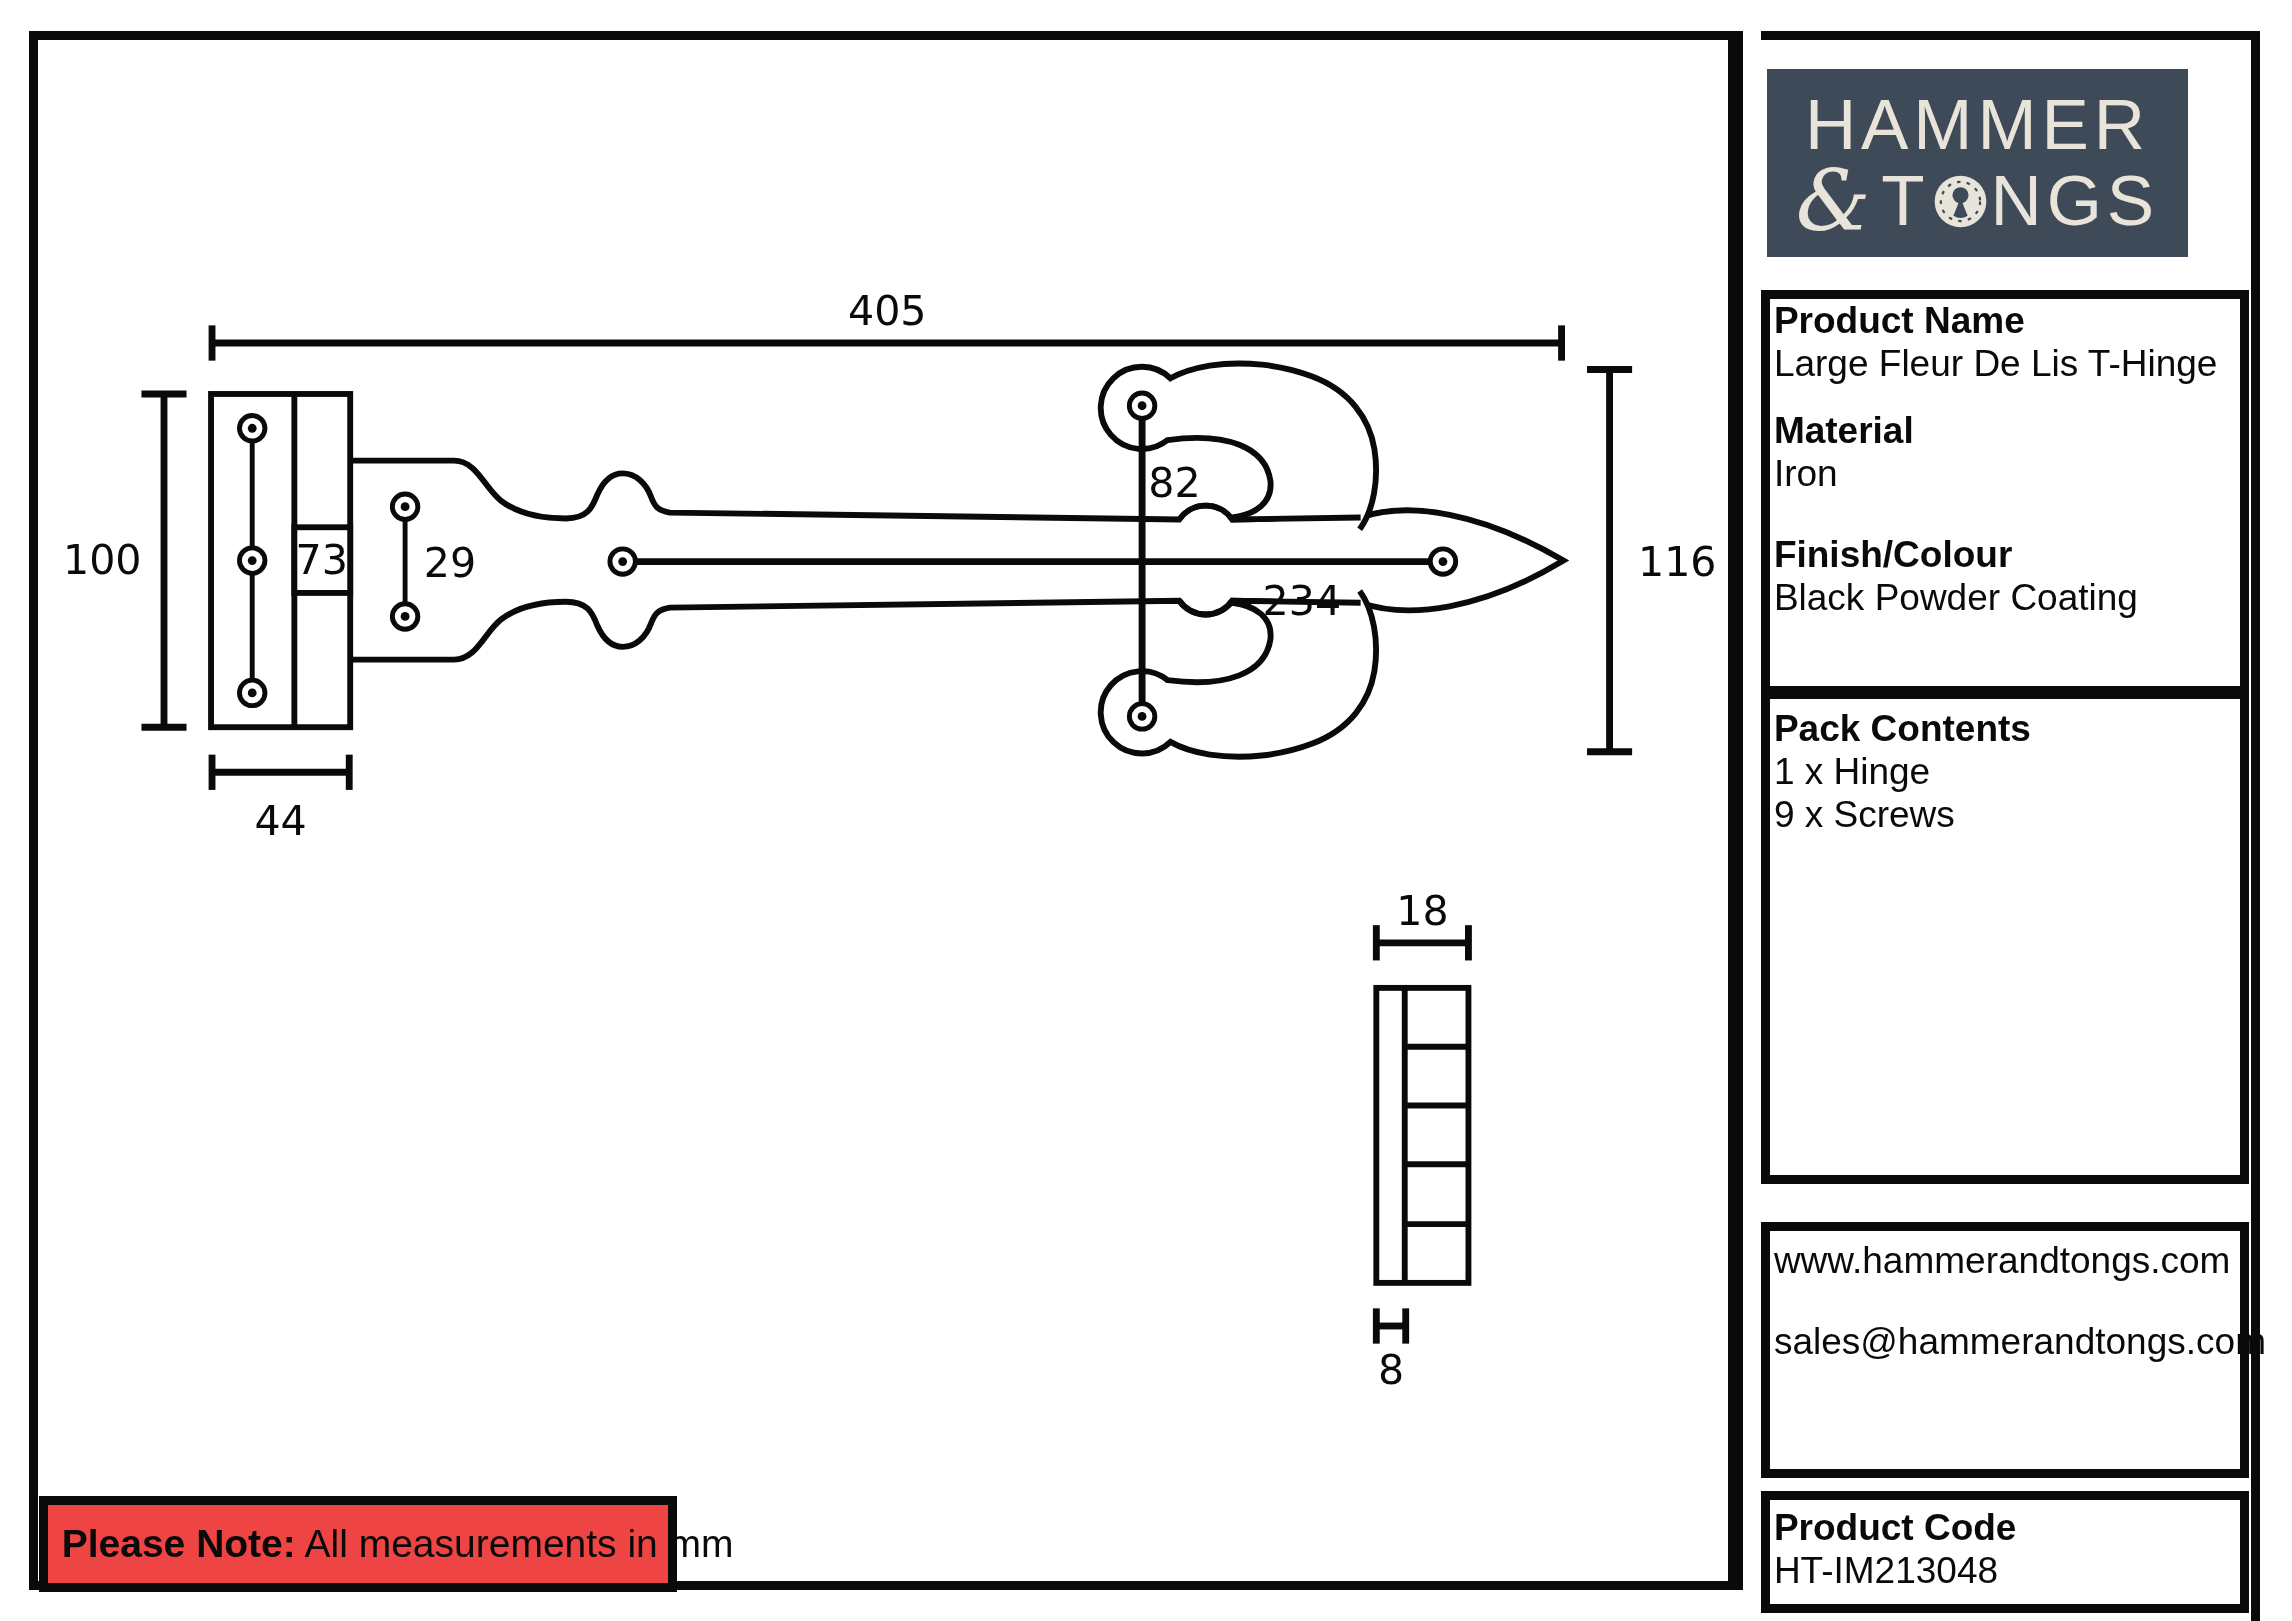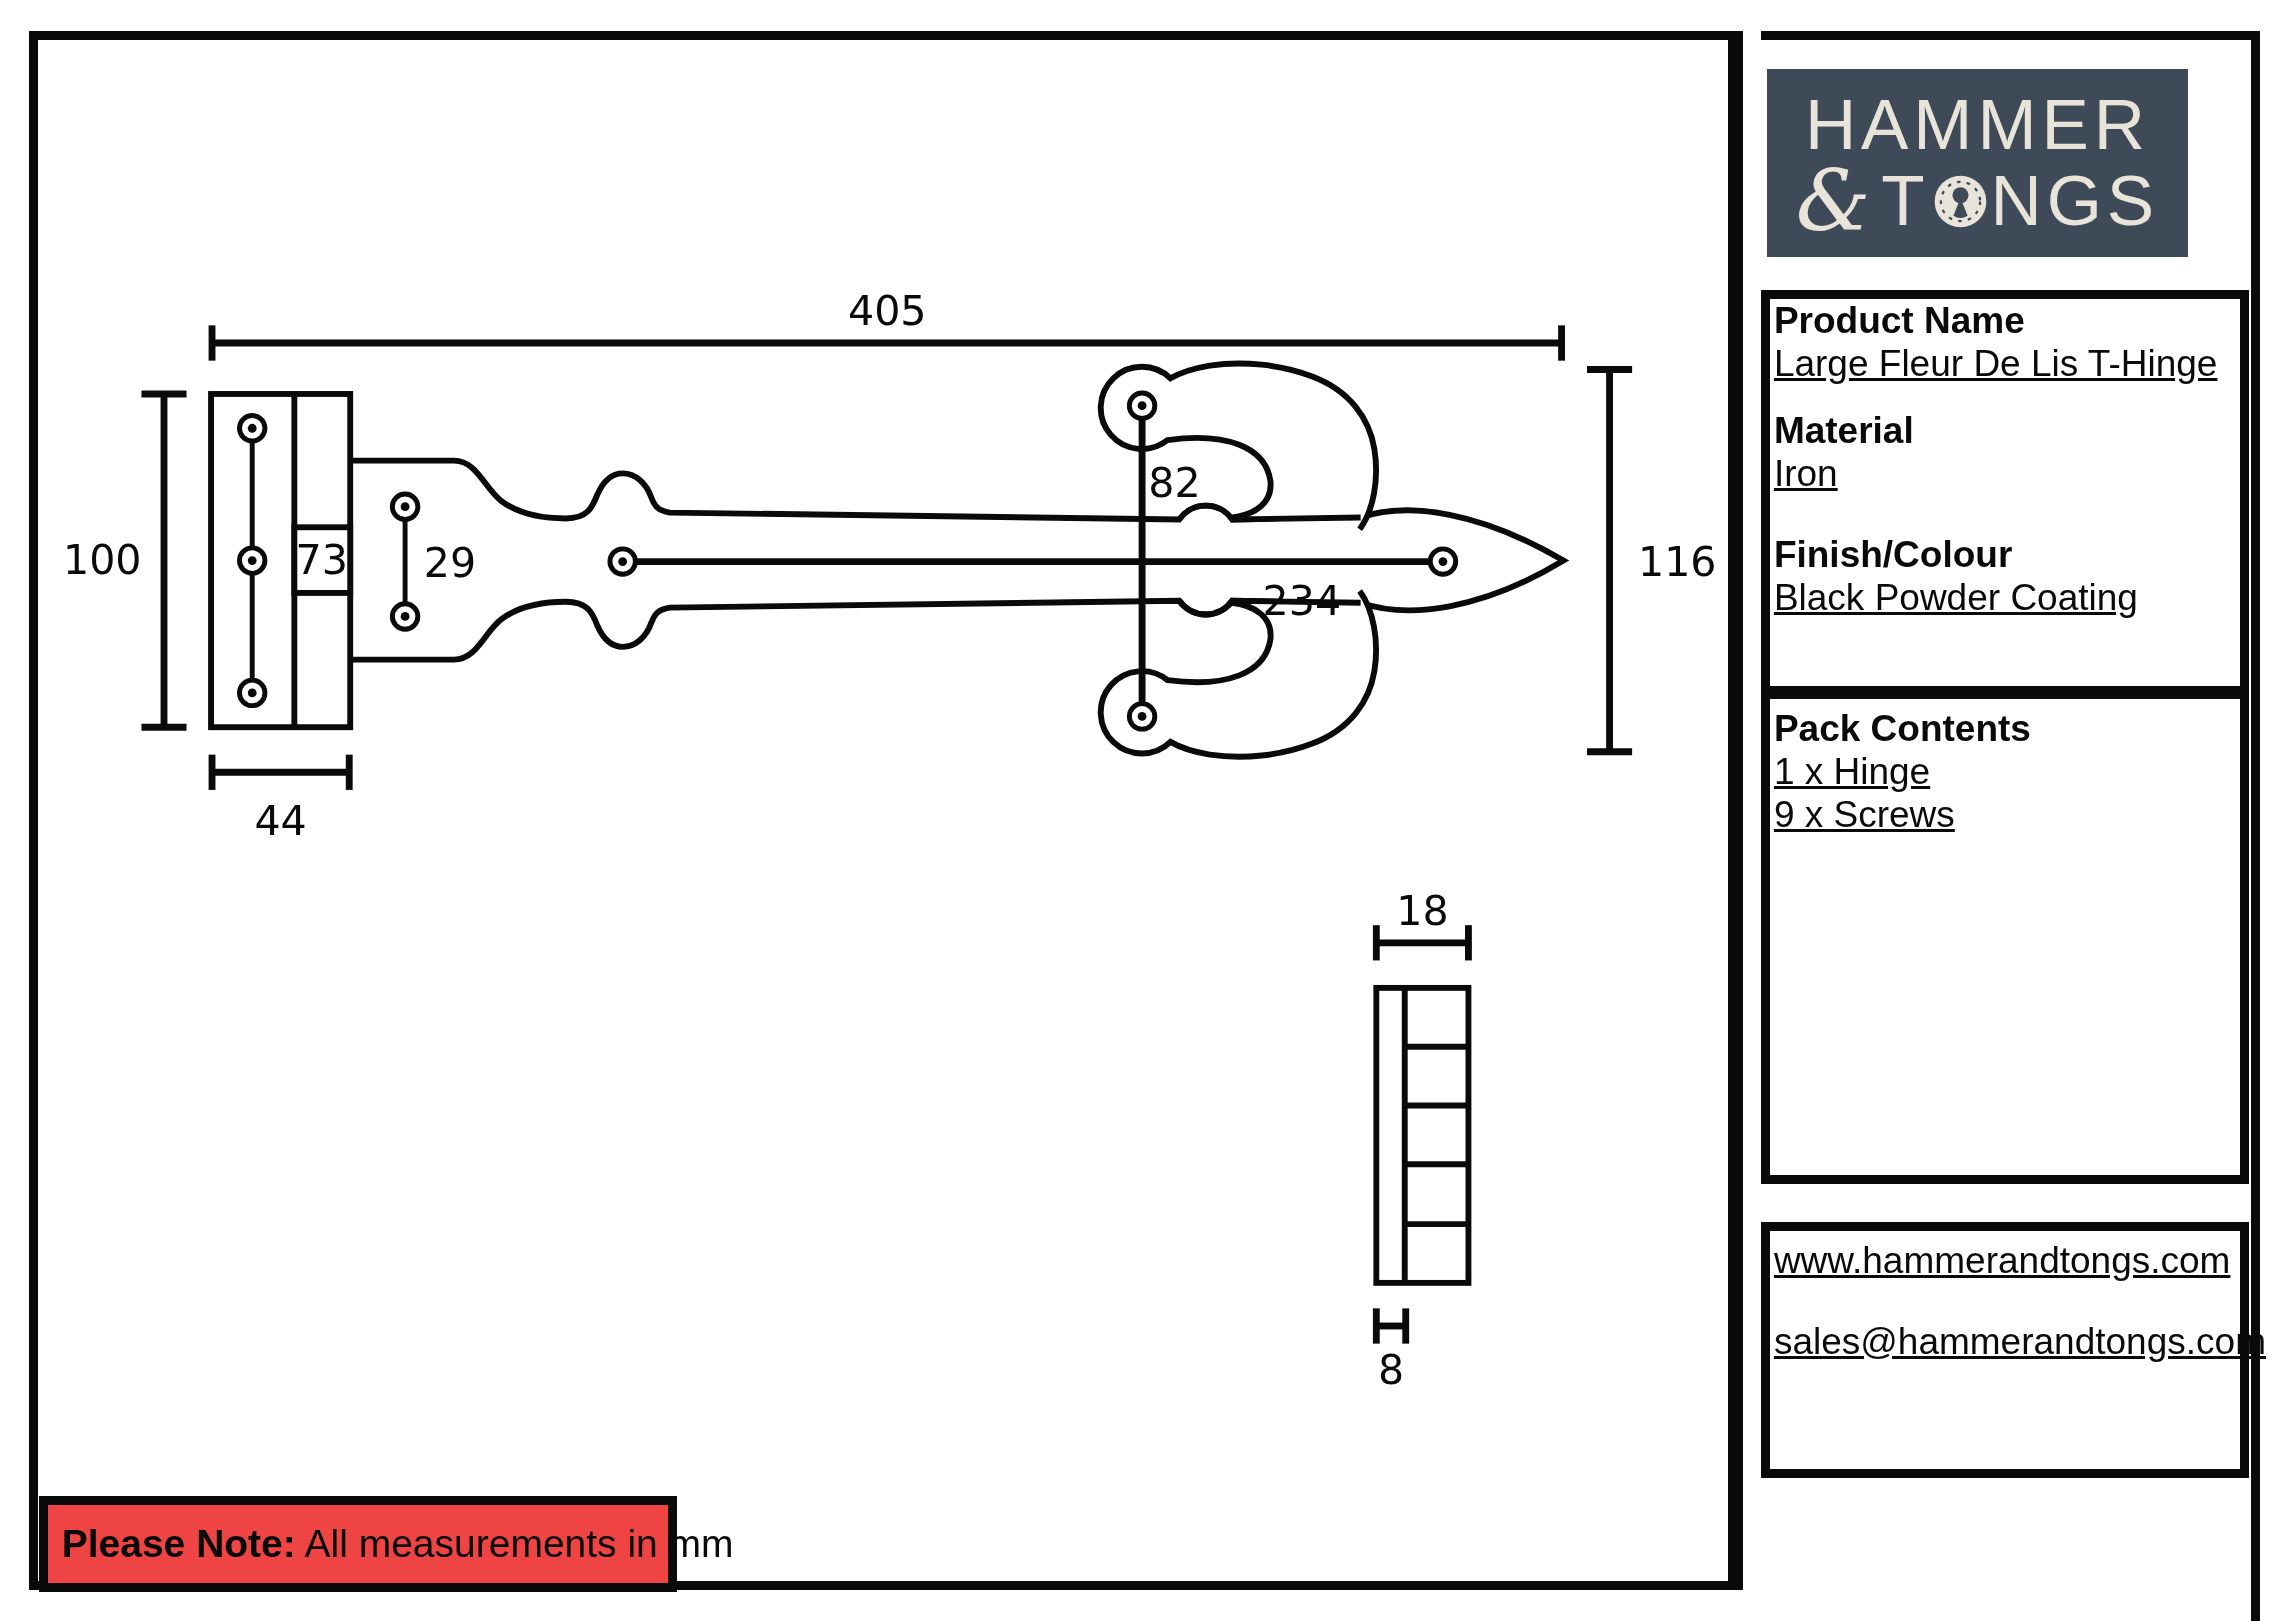--- a/index.html
+++ b/index.html
@@ -16,21 +16,21 @@
               display:flex;flex-direction:column;align-items:center;justify-content:center;}
   .logo-line{color:#e9e4da;font-size:71px;font-weight:400;letter-spacing:4.9px;line-height:76px;
              display:flex;align-items:center;white-space:nowrap;}
   .logo-amp{font-family:"DejaVu Serif", serif;font-style:italic;font-size:84px;margin-right:5.9px;line-height:69px;}
   .keyhole-wrap{display:inline-flex;margin:0 2px;}
   
   .panel-box .inner{padding:7.8px 0 0 3.9px;}
   .sec{margin:0 0 23.5px 0;}
   .sec:last-child{margin-bottom:0;margin-top:38px;}
   .lbl{font-size:37px;font-weight:700;line-height:43px;}
-  .val{font-size:37px;font-weight:400;line-height:43px;text-decoration:underline;}
+  .val{font-size:37px;font-weight:400;line-height:43px;}
   .details-box{top:250px;height:387px;}
   .details-box .inner{padding-top:0;}
   .pack-box{top:650px;height:476px;}
   .web-box{top:1182px;height:238px;}
   .web-box .sec{margin-bottom:35px;}
   .code-box{top:1451px;height:104px;}
   .code-box .inner{padding-top:5.9px;}
   
   .note-box{position:absolute;left:39px;top:1496px;width:606px;height:78px;border:9.8px solid #0a0a0a;
             background:#ef4444;display:flex;align-items:center;padding-left:13.7px;font-size:39px;white-space:pre;}
@@ -214,16 +214,22 @@
       <div class="inner">
         <div class="sec">
           <div class="val">www.hammerandtongs.com</div>
         </div>
         <div class="sec">
           <div class="val">sales@hammerandtongs.com</div>
         </div>
       </div>
     </div>
 
+    <div class="panel-box code-box">
+      <div class="inner">
+        <div class="lbl">Product Code</div>
+        <div class="val">HT-IM213048</div>
+      </div>
+    </div>
 
   </div>
 </div>
 
 
 </body></html>

